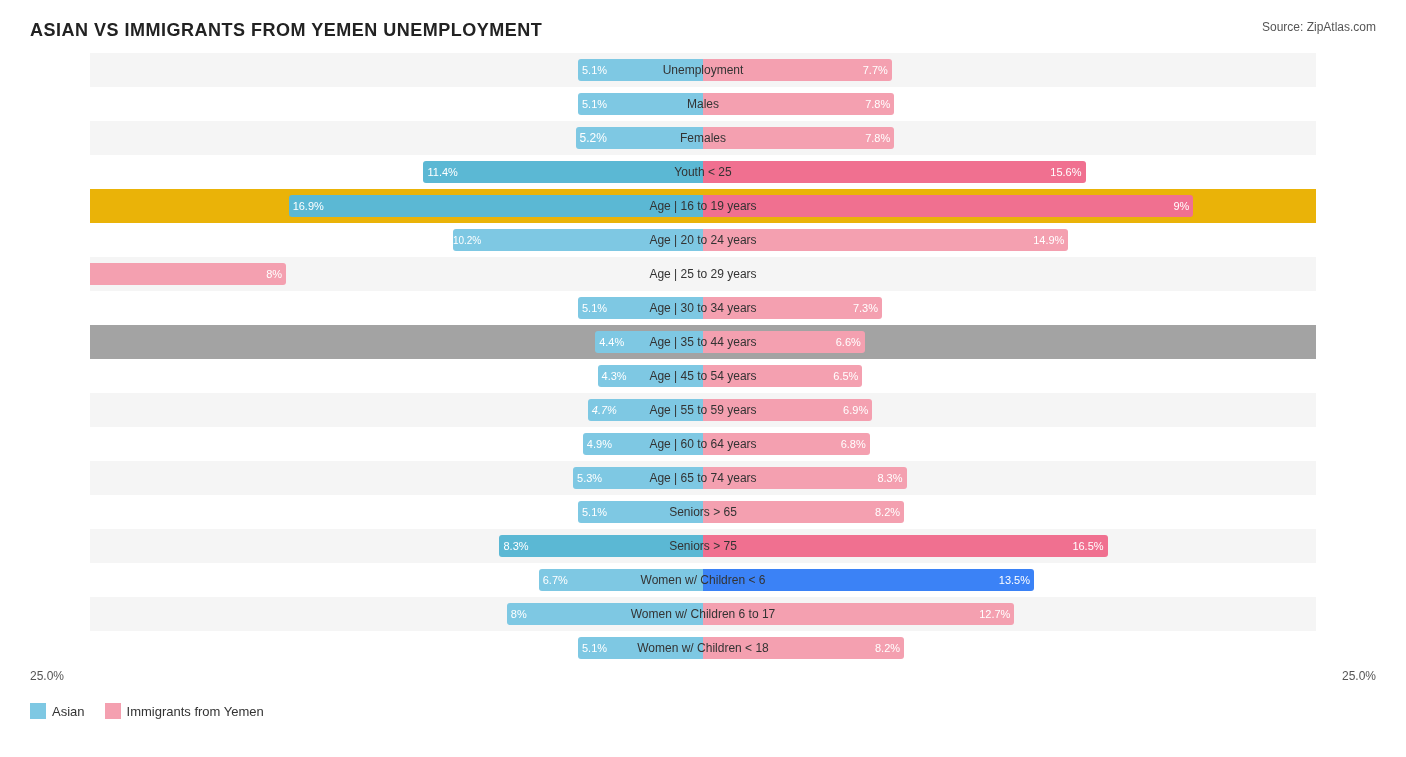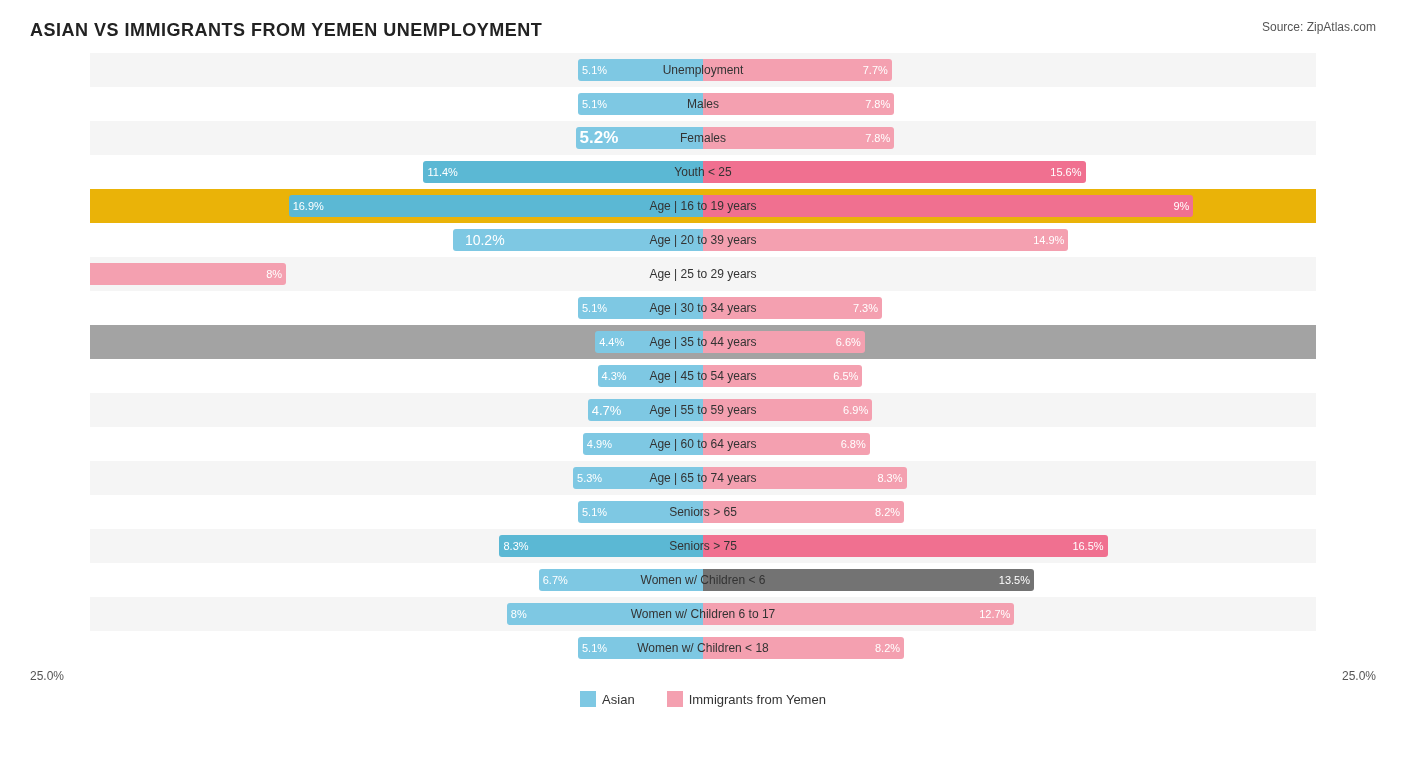--- a/index.html
+++ b/index.html
@@ -27,23 +27,22 @@
       text-transform: uppercase;
       letter-spacing: 0.5px;
     }
     .chart-source {
       font-size: 12px;
       color: #555;
     }
     
     .legend {
       display: flex;
-      justify-content: center;
-      gap: 32px;
-      margin-top: 4px;
+      gap: 20px;
+      margin-top: 16px;
     }
     .legend-item {
       display: flex;
       align-items: center;
       gap: 6px;
       font-size: 13px;
       color: #333;
     }
     .legend-color {
       width: 16px;
@@ -158,21 +157,21 @@
         <span style="font-size:11px;color:#fff;white-space:nowrap;padding:0 4px;margin-left:auto;">7.8%</span>
       </div>
 
     </div>
     <span class="center-label">Males</span>
   </div>
       <div class="row" style="background: rgb(245, 245, 245);">
     <div class="left-half">
 
       <div class="b-blue" style="width:20.8%;background:#7ec8e3;">
-        <span style="font-size:17px;color:#fff;white-space:nowrap;padding:0 4px;font-weight:bold;">5.2%</span>
+        <span style="font-size:12px;color:#fff;white-space:nowrap;padding:0 4px;">5.2%</span>
       </div>
     </div>
     <div class="right-half">
       <div class="b-pink" style="width: 31.2%; background: rgb(244, 160, 176); justify-content: flex-end;">
         <span style="font-size:11px;color:#fff;white-space:nowrap;padding:0 4px;margin-left:auto;">7.8%</span>
       </div>
 
     </div>
     <span class="center-label">Females</span>
   </div>
@@ -203,30 +202,30 @@
         <span style="font-size:11px;color:#fff;white-space:nowrap;padding:0 4px;margin-left:auto;">9%</span>
       </div>
 
     </div>
     <span class="center-label">Age | 16 to 19 years</span>
   </div>
       <div class="row" style="background: rgb(255, 255, 255);">
     <div class="left-half">
 
       <div class="b-blue" style="width:40.8%;background:#7ec8e3;">
-        <span style="font-size:14px;color:#fff;white-space:nowrap;padding:0 12px;">10.2%</span>
+        <span style="font-size:10px;color:#fff;white-space:nowrap;padding:0 0;">10.2%</span>
       </div>
     </div>
     <div class="right-half">
       <div class="b-pink" style="width: 59.6%; background: rgb(244, 160, 176); justify-content: flex-end;">
         <span style="font-size:11px;color:#fff;white-space:nowrap;padding:0 4px;margin-left:auto;">14.9%</span>
       </div>
 
     </div>
-    <span class="center-label">Age | 20 to 39 years</span>
+    <span class="center-label">Age | 20 to 24 years</span>
   </div>
       <div class="row" style="background: rgb(245, 245, 245);">
     <div class="right-half">
       <div class="b-pink" style="width: 32%; background: rgb(244, 160, 176); justify-content: flex-end;">
         <span style="font-size:11px;color:#fff;white-space:nowrap;padding:0 4px;margin-left:auto;">8%</span>
       </div>
 
     </div>
     <span class="center-label">Age | 25 to 29 years</span>
   </div>
@@ -272,21 +271,21 @@
         <span style="font-size:11px;color:#fff;white-space:nowrap;padding:0 4px;margin-left:auto;">6.5%</span>
       </div>
 
     </div>
     <span class="center-label">Age | 45 to 54 years</span>
   </div>
       <div class="row" style="background: rgb(245, 245, 245);">
     <div class="left-half">
 
       <div class="b-blue" style="width:18.8%;background:#7ec8e3;">
-        <span style="font-size:13px;color:#fff;white-space:nowrap;padding:0 4px;">4.7%</span>
+        <span style="font-size:11px;color:#fff;white-space:nowrap;padding:0 4px;font-style:italic;">4.7%</span>
       </div>
     </div>
     <div class="right-half">
       <div class="b-pink" style="width: 27.6%; background: rgb(244, 160, 176); justify-content: flex-end;">
         <span style="font-size:11px;color:#fff;white-space:nowrap;padding:0 4px;margin-left:auto;">6.9%</span>
       </div>
 
     </div>
     <span class="center-label">Age | 55 to 59 years</span>
   </div>
@@ -351,21 +350,21 @@
     <span class="center-label">Seniors &gt; 75</span>
   </div>
       <div class="row" style="background: rgb(255, 255, 255);">
     <div class="left-half">
 
       <div class="b-blue" style="width:26.8%;background:#7ec8e3;">
         <span style="font-size:11px;color:#fff;white-space:nowrap;padding:0 4px;">6.7%</span>
       </div>
     </div>
     <div class="right-half">
-      <div class="b-pink" style="width: 54%; background: #737373; justify-content: flex-end;">
+      <div class="b-pink" style="width: 54%; background: #3b82f6; justify-content: flex-end;">
         <span style="font-size:11px;color:#fff;white-space:nowrap;padding:0 4px;margin-left:auto;">13.5%</span>
       </div>
 
     </div>
     <span class="center-label">Women w/ Children &lt; 6</span>
   </div>
       <div class="row" style="background: rgb(245, 245, 245);">
     <div class="left-half">
 
       <div class="b-blue" style="width:32%;background:#7ec8e3;">

